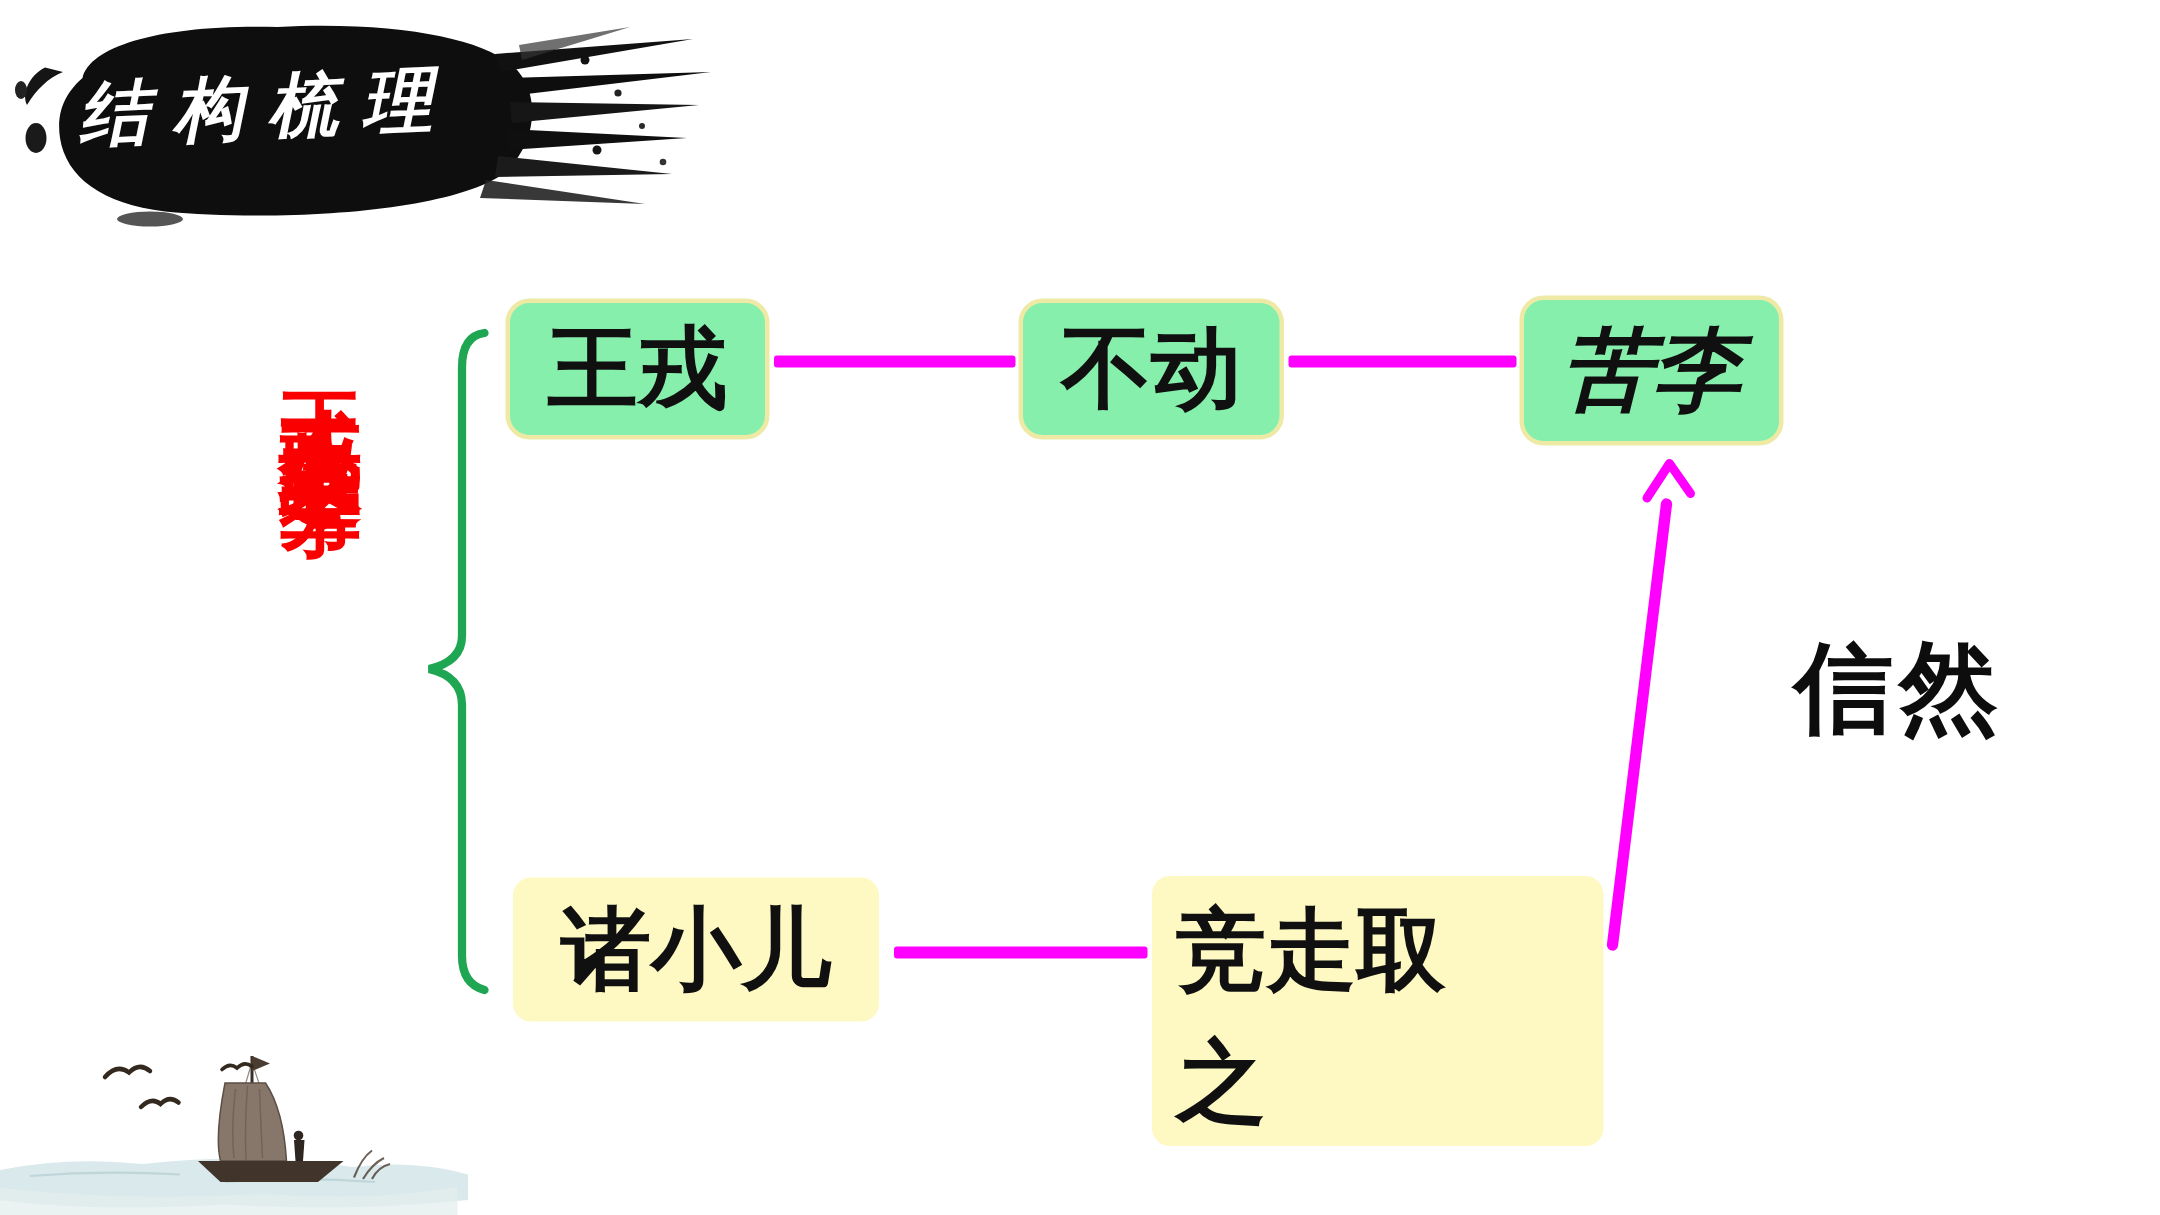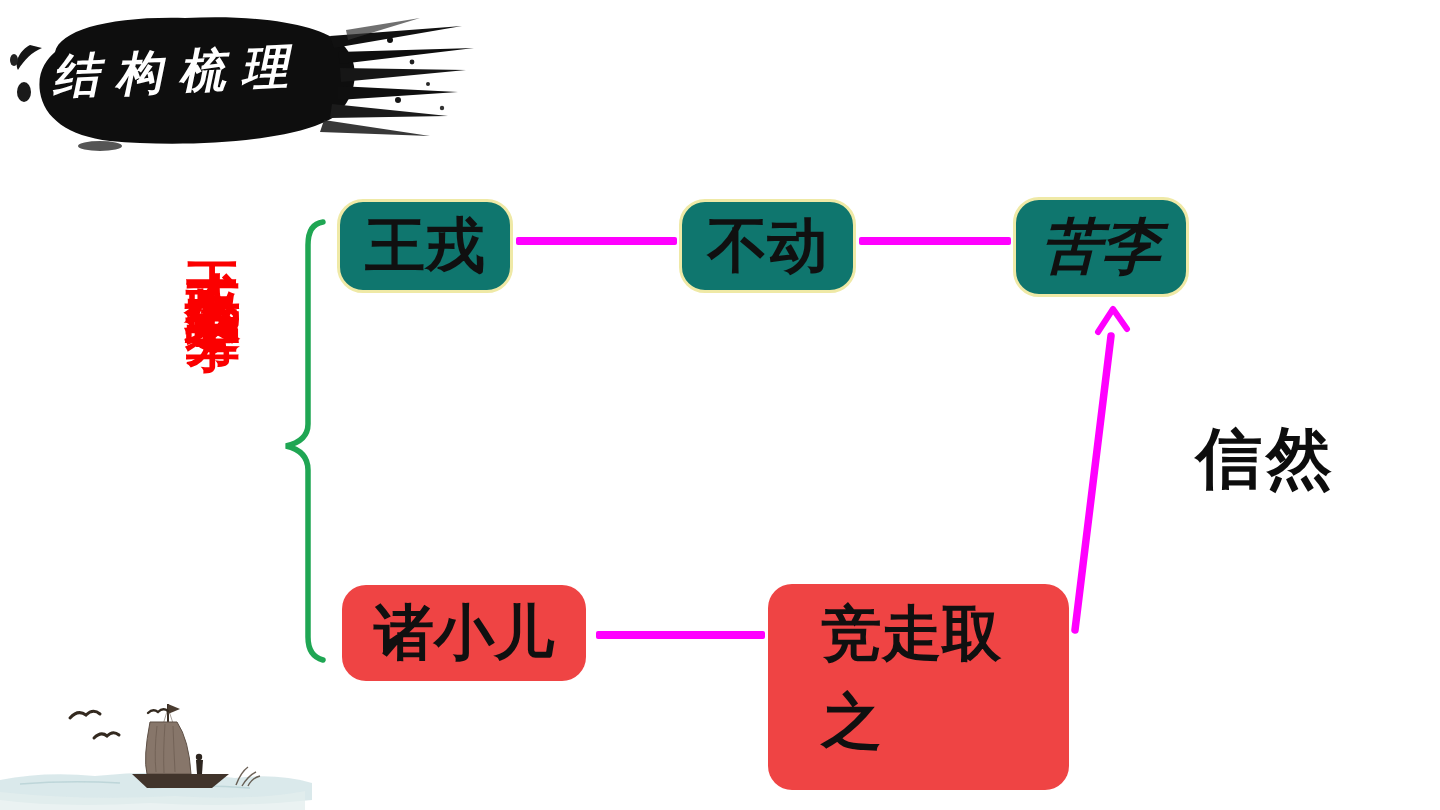--- a/index.html
+++ b/index.html
@@ -40,36 +40,36 @@
   .brace { position: absolute; left: 276px; top: 218px; }
 
   
   .node {
     position: absolute;
     display: flex; align-items: center; justify-content: center;
     color: #101010; font-weight: bold; font-size: 60px;
     line-height: 1.1; white-space: nowrap;
   }
   .node-top {
-    background: #0f766e;
+    background: #86efac;
     border: 3px solid #efe9a6;
-    border-radius: 26px;
+    border-radius: 16px;
   }
   .node-bottom {
-    background: #ef4444;
+    background: #fef9c3;
     border: none;
-    border-radius: 24px;
+    border-radius: 12px;
   }
   .node-wangrong  { left: 337px; top: 199px; width: 176px; height: 94px; }
   .node-budong    { left: 679px; top: 199px; width: 177px; height: 94px; }
   .node-kuli      { left: 1013px; top: 197px; width: 176px; height: 100px; font-style: italic; }
   .node-zhuxiaoer { left: 342px; top: 585px; width: 244px; height: 96px; }
   .node-jingzou   {
-    left: 768px; top: 584px; width: 301px; height: 206px;
-    align-items: flex-start; justify-content: center;
+    left: 768px; top: 584px; width: 301px; height: 180px;
+    align-items: flex-start; justify-content: flex-start;
     padding: 6px 0 0 16px;
   }
   .node-jingzou .wrap-label {
     display: block; width: 210px; white-space: normal;
     line-height: 88px; word-break: break-all;
   }
 
   
   .connector {
     position: absolute; height: 8px; background: #ff00ff; border-radius: 2px;

